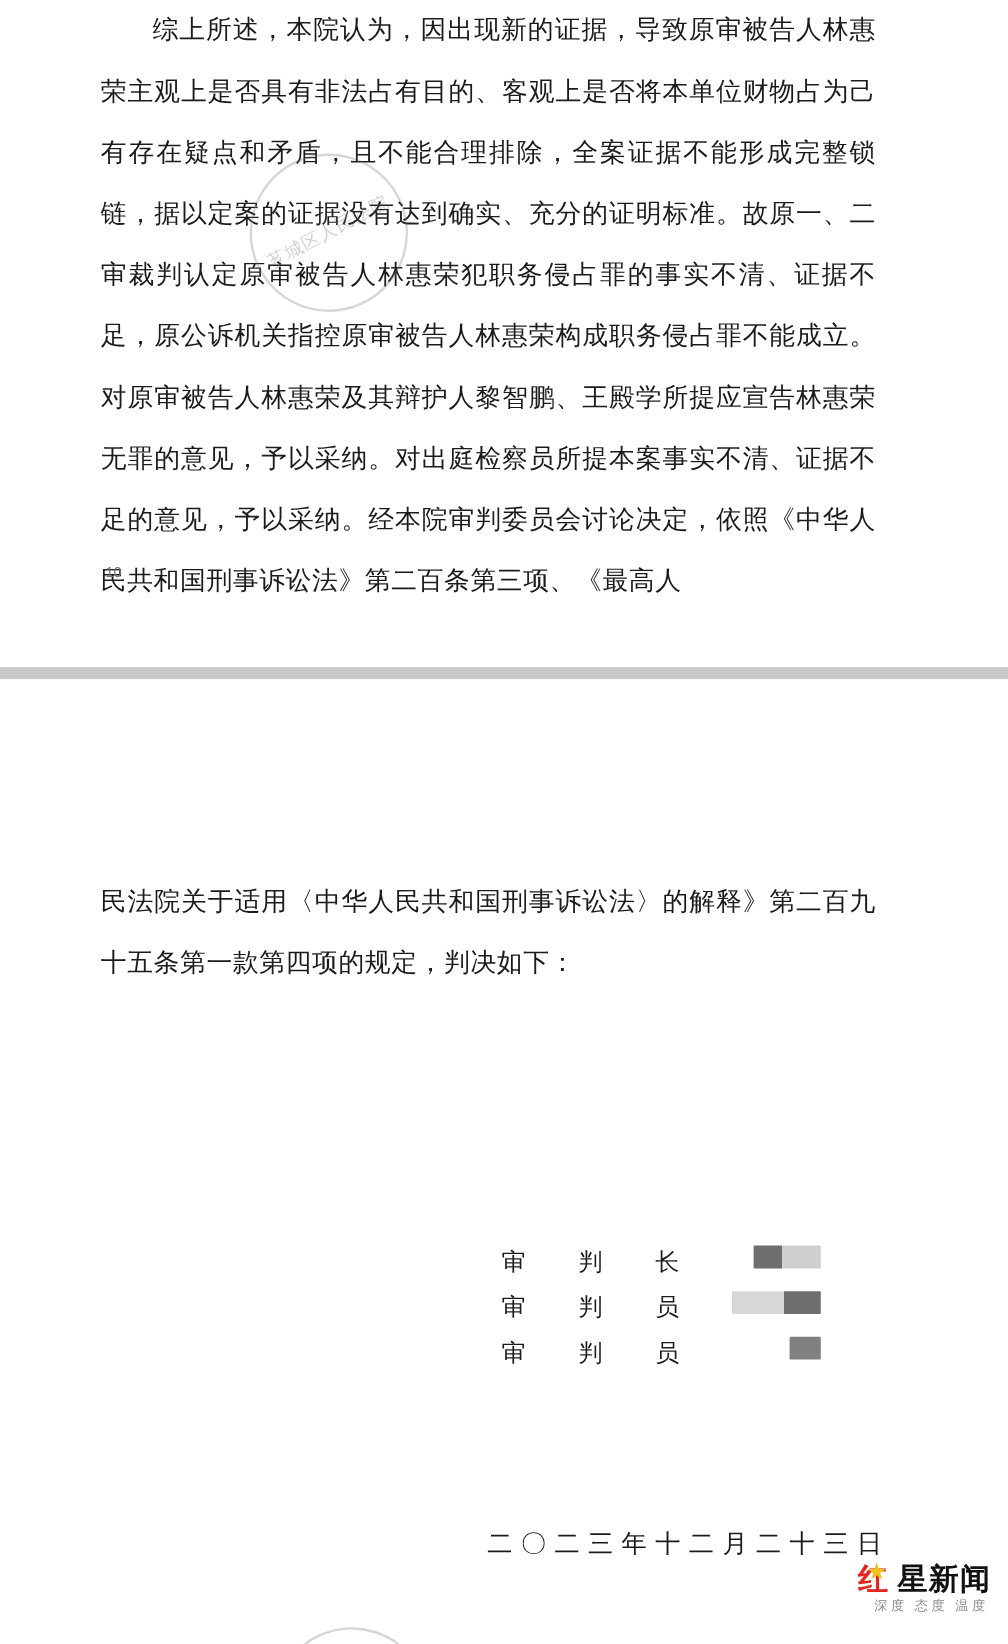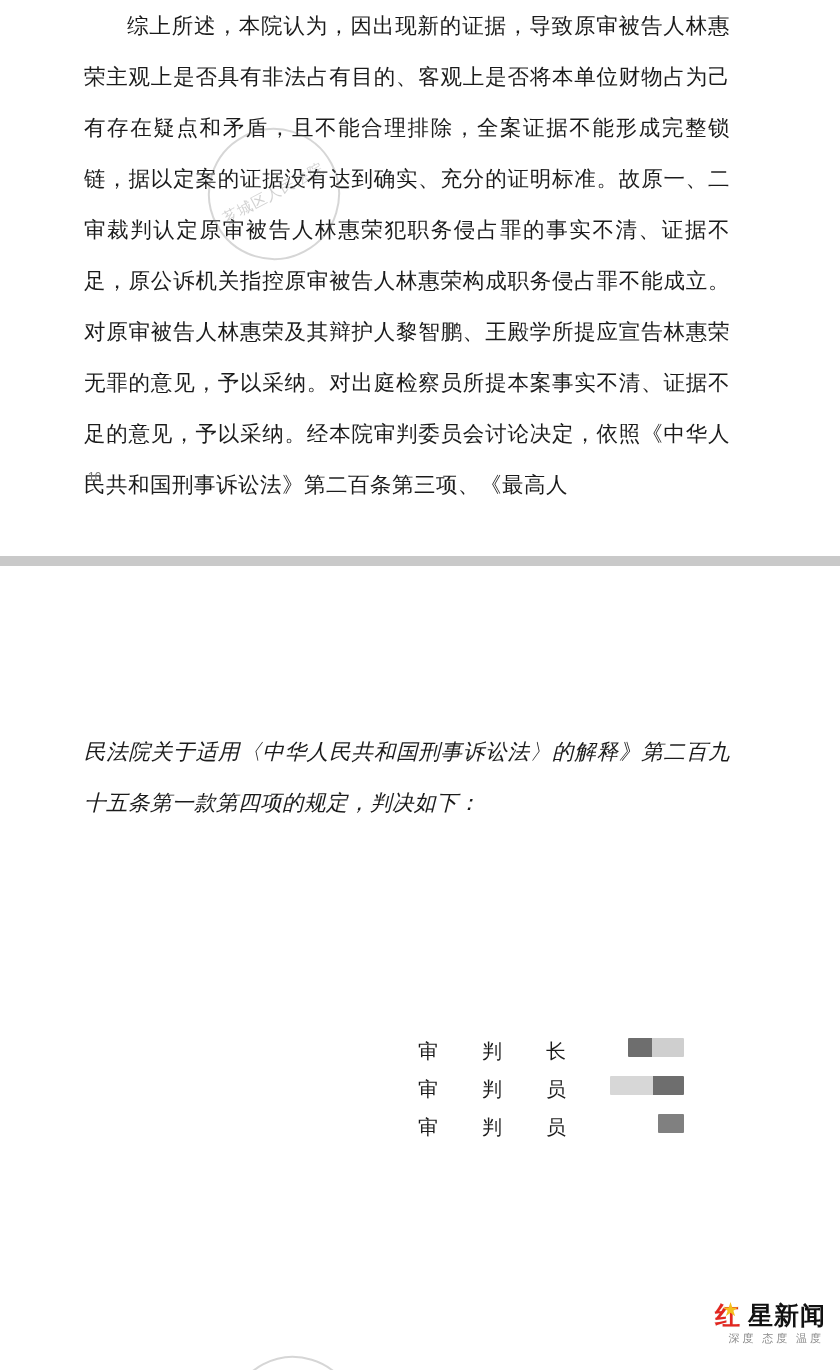--- a/index.html
+++ b/index.html
@@ -59,21 +59,21 @@
 
   #page-number {
     position: absolute;
     left: 88px;
     top: 470px;
     font-size: 12px;
     color: #737373;
     font-family: "Liberation Sans", sans-serif;
   }
 
-  #para-b1 { top: 160px; font-style: italic; }
+  #para-b1 { top: 160px; }
   #para-b2 { top: 246px; }
   #para-b3 { top: 289px; }
 
   
   #signature-block {
     position: absolute;
     left: 418px;
     top: 472px;
     width: 300px;
   }
@@ -208,20 +208,21 @@
       <span class="redact redact-b"></span>
     </div>
     <div class="sig-row">
       <span class="sig-label">审　判　员</span>
       <span class="redact redact-c"></span>
     </div>
   </div>
 
   <div class="faint-seal" id="faint-seal-mid">芗城区人民法院</div>
 
+  <div id="date-line">二〇二三年十二月二十三日</div>
 
   <div id="logo-badge">
     <span class="logo-red">红</span>
     <span class="logo-star">★</span>
     <span class="logo-black">星新闻</span>
   </div>
 
   <div id="status-bar">深度 态度 温度</div>
 </div>
 

